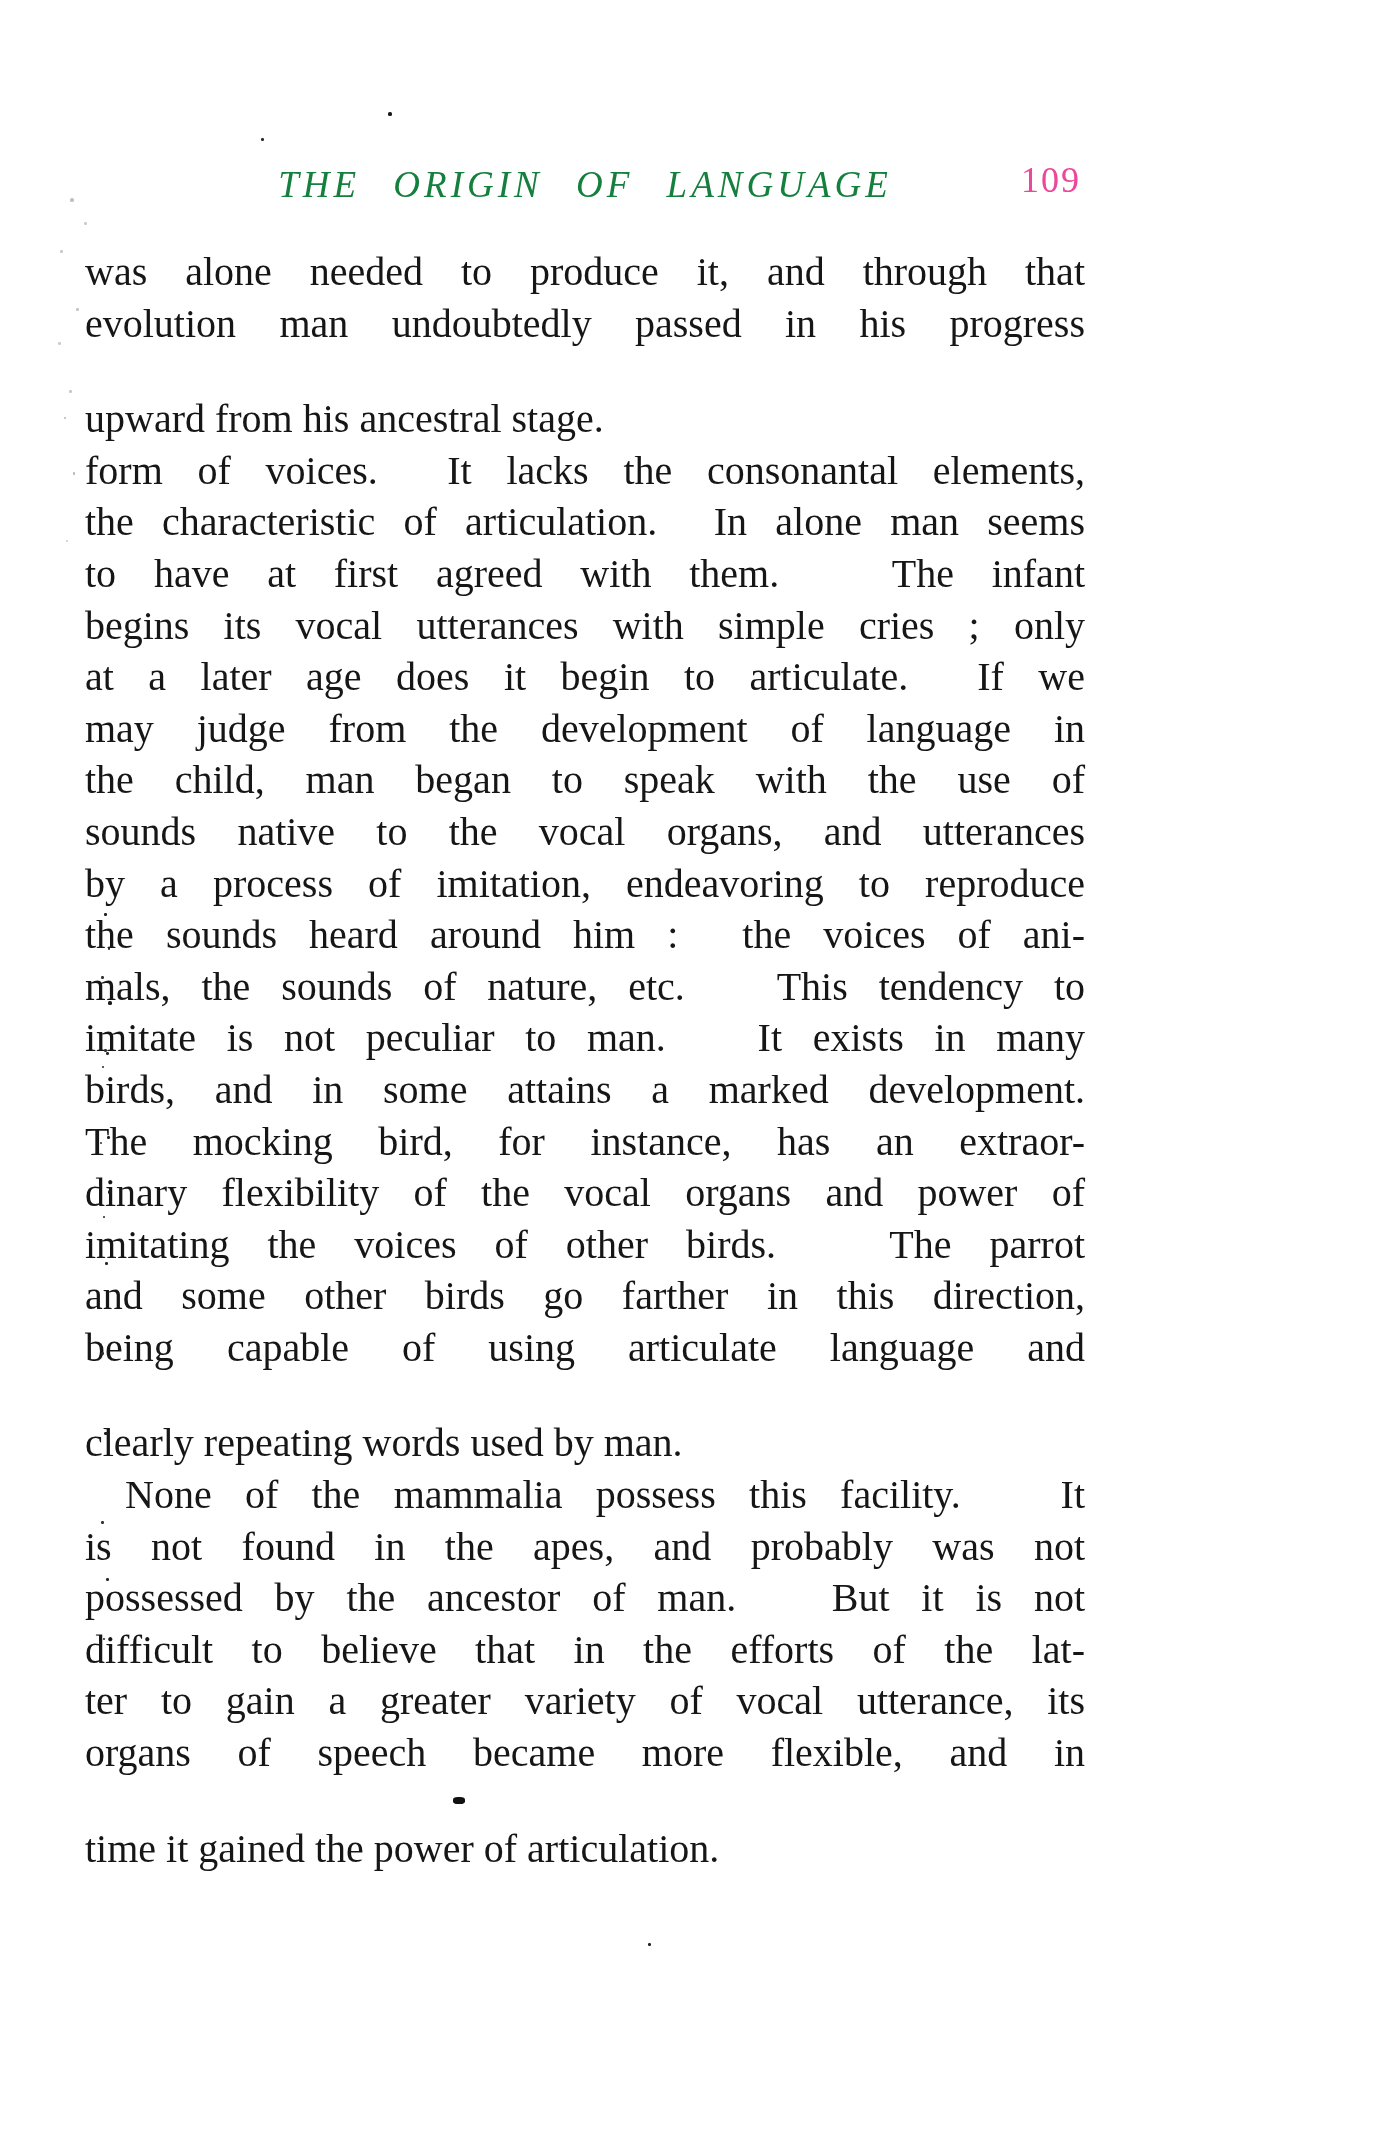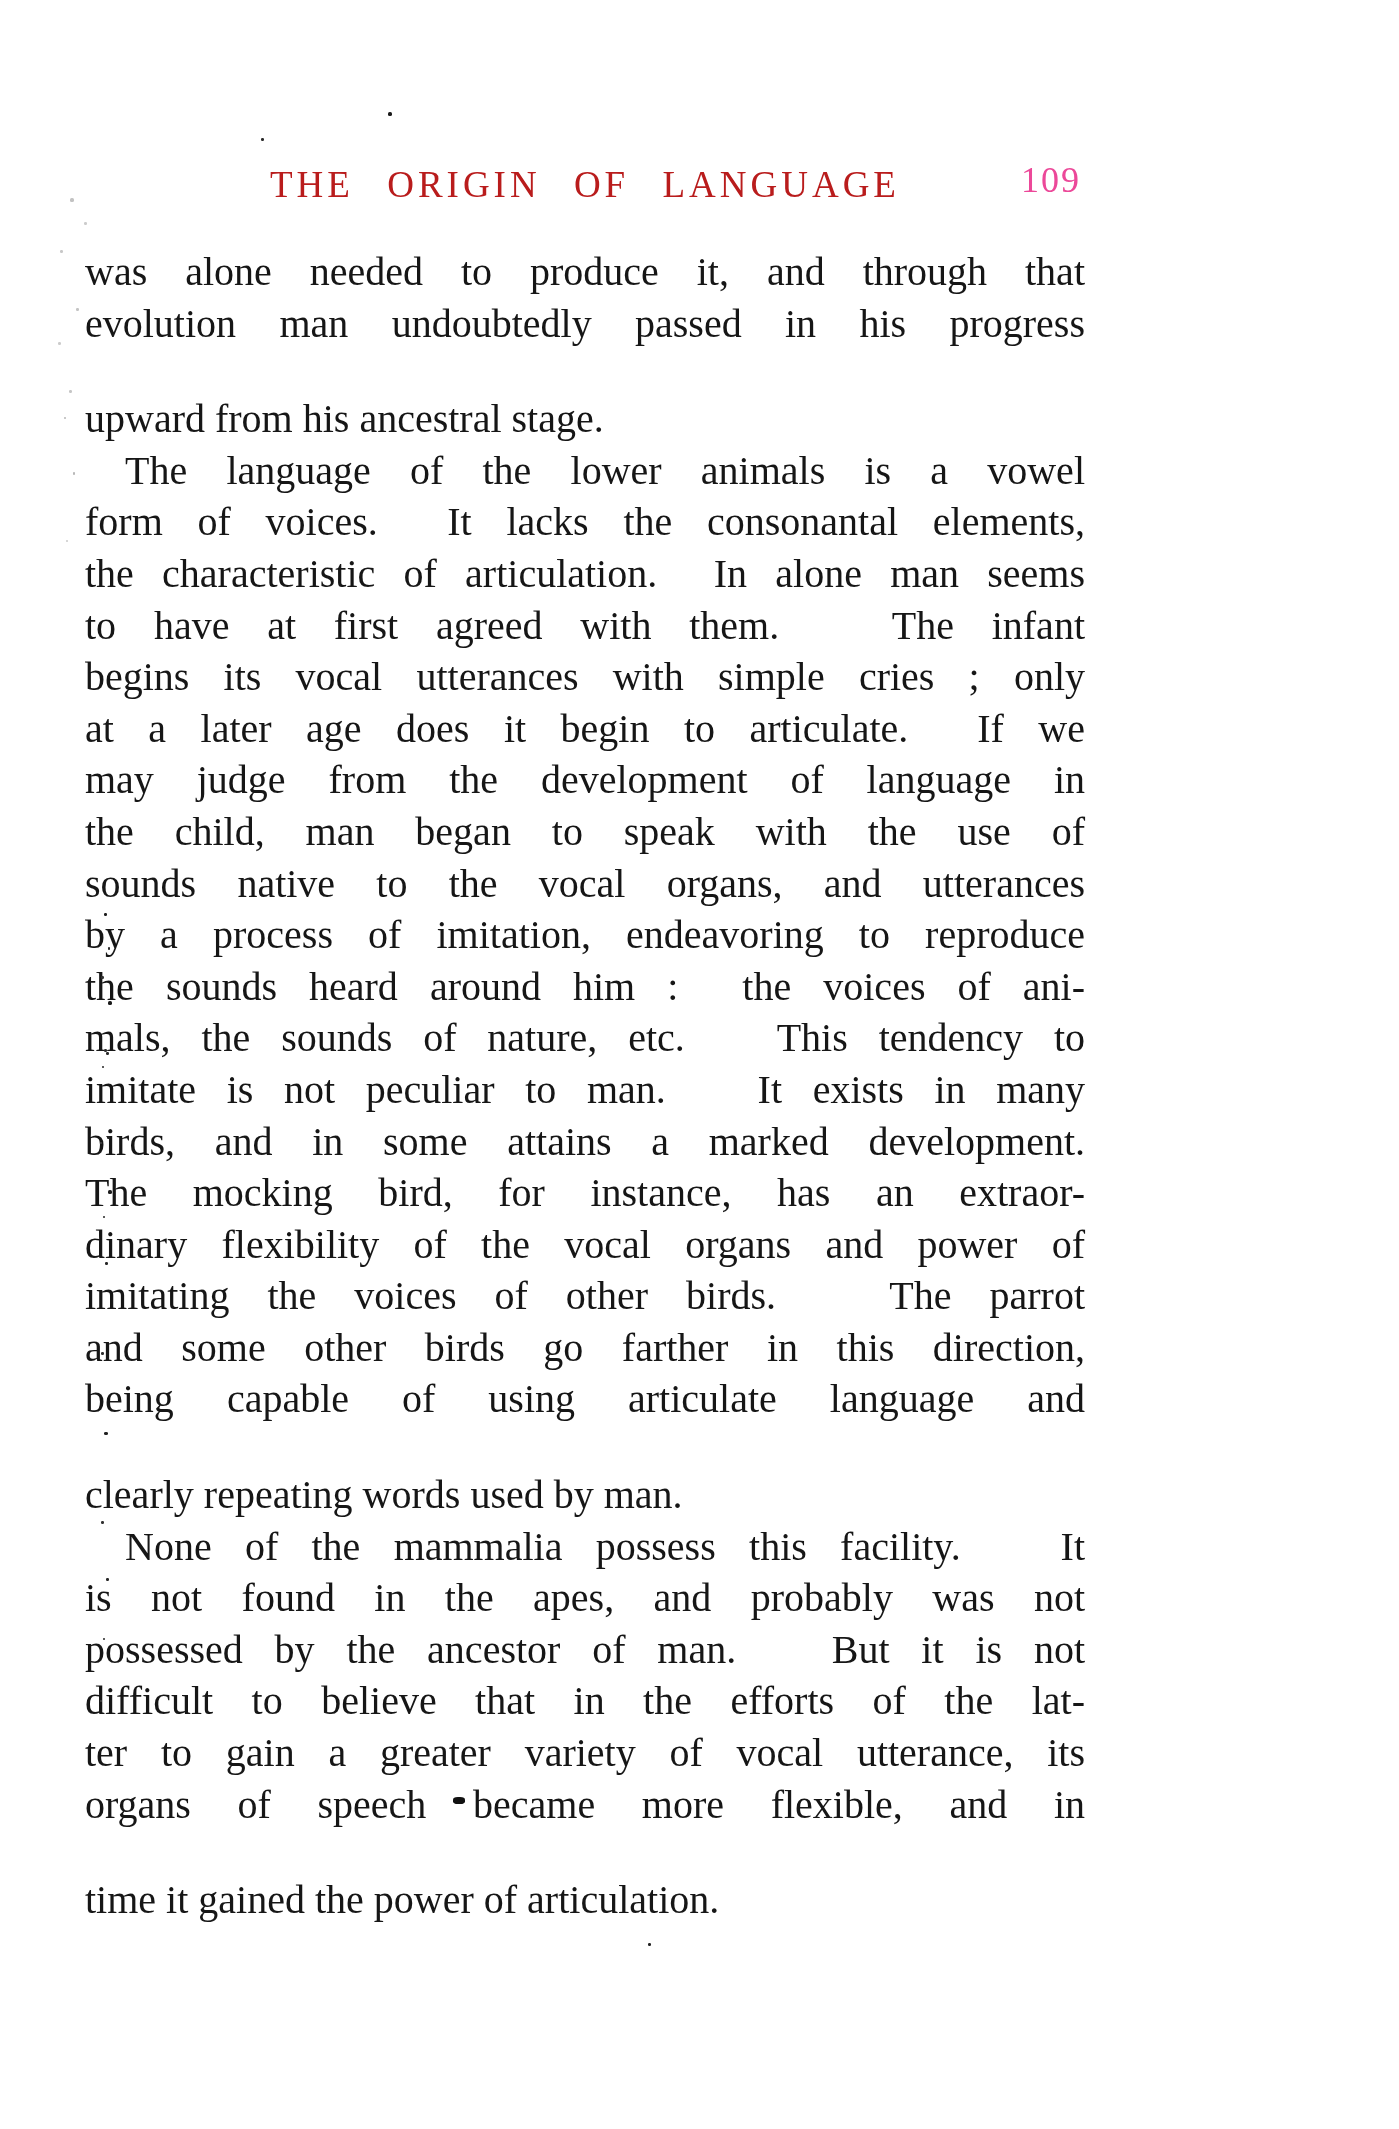--- a/index.html
+++ b/index.html
@@ -19,24 +19,25 @@
   .running-head {
     position: absolute;
     left: 85px;
     top: 163px;
     width: 1000px;
     height: 56px;
     text-align: center;
   }
   .head-title {
     display: inline-block;
+    font-style: italic;
     font-size: 37px;
     letter-spacing: 4px;
     word-spacing: 20px;
-    color: #b91c1c;
+    color: #15803d;
     white-space: nowrap;
   }
   .folio {
     position: absolute;
     right: 4px;
     top: -4px;
     font-size: 36px;
     letter-spacing: 2px;
     color: #ec4899;
   }
@@ -81,21 +82,20 @@
 
   <header class="running-head">
     <span class="head-title">THE ORIGIN OF LANGUAGE</span>
     <span class="folio">109</span>
   </header>
 
   <main class="text-block" id="textBlock">
       <div class="line">was alone needed to produce it, and through that</div>
       <div class="line">evolution man undoubtedly passed in his progress</div>
       <div class="line para-end">upward from his ancestral stage.</div>
-      <div class="line indent">The language of the lower animals is a vowel</div>
       <div class="line">form of voices.  It lacks the consonantal elements,</div>
       <div class="line">the characteristic of articulation.  In alone man seems</div>
       <div class="line">to have at first agreed with them.   The infant</div>
       <div class="line">begins its vocal utterances with simple cries ; only</div>
       <div class="line">at a later age does it begin to articulate.  If we</div>
       <div class="line">may judge from the development of language in</div>
       <div class="line">the child, man began to speak with the use of</div>
       <div class="line">sounds native to the vocal organs, and utterances</div>
       <div class="line">by a process of imitation, endeavoring to reproduce</div>
       <div class="line">the sounds heard around him :  the voices of ani-</div>

